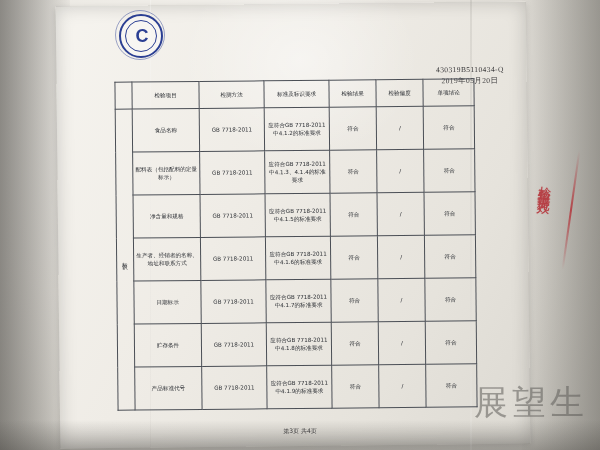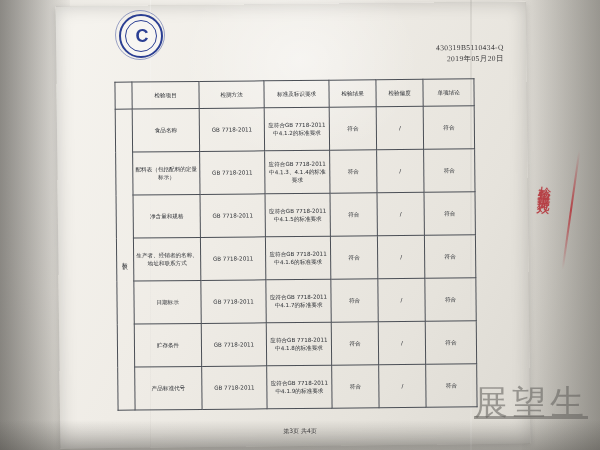--- a/index.html
+++ b/index.html
@@ -46,21 +46,21 @@
   .logo .inner{
     width:30px;height:30px;border-radius:50%;border:1px solid #2b3f93;
     display:flex;align-items:center;justify-content:center;font-size:18px;
   }
   .logo-arc{
     position:absolute;left:115px;top:10px;width:48px;height:48px;border-radius:50%;
     border:1px solid rgba(43,63,147,.45);
   }
 
   .report-no{
-    position:absolute;right:96px;top:42px;text-align:right;
+    position:absolute;right:96px;top:64px;text-align:center;
     font-size:7.5px;color:#39383a;letter-spacing:.4px;
     font-family:"Liberation Serif", serif;
     transform:rotate(-0.4deg);
   }
   .report-no div{line-height:11px;}
 
   
   table.main{
     position:absolute;left:116px;top:80px;
     width:360px;
@@ -118,21 +118,20 @@
     transform:rotate(8deg);
   }
 
   
   .watermark{
     position:absolute;right:12px;bottom:24px;
     font-size:34px;color:rgba(95,93,90,.55);
     font-family:"DejaVu Serif", serif;
     letter-spacing:4px;
     white-space:nowrap;
-    text-decoration:underline;
   }
 
   
   .crease1{
     position:absolute;left:150px;top:0;width:1px;height:450px;
     background:linear-gradient(180deg,rgba(255,255,255,.5),rgba(180,176,170,.25));
     opacity:.5;
   }
   .crease2{
     position:absolute;left:470px;top:0;width:2px;height:450px;

